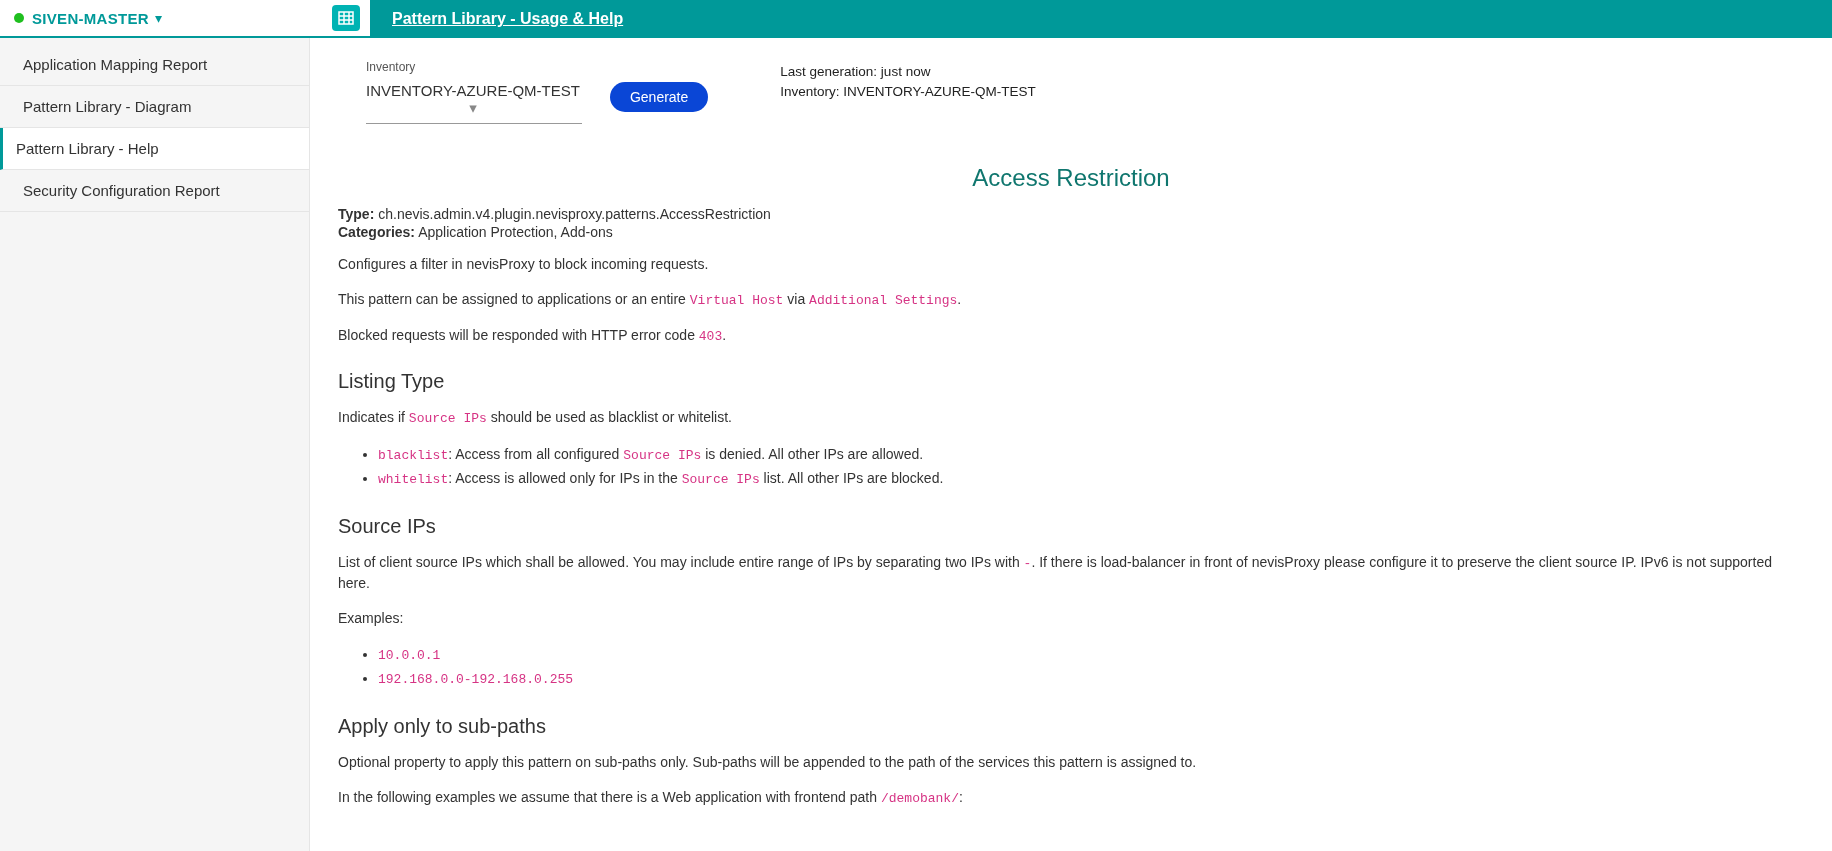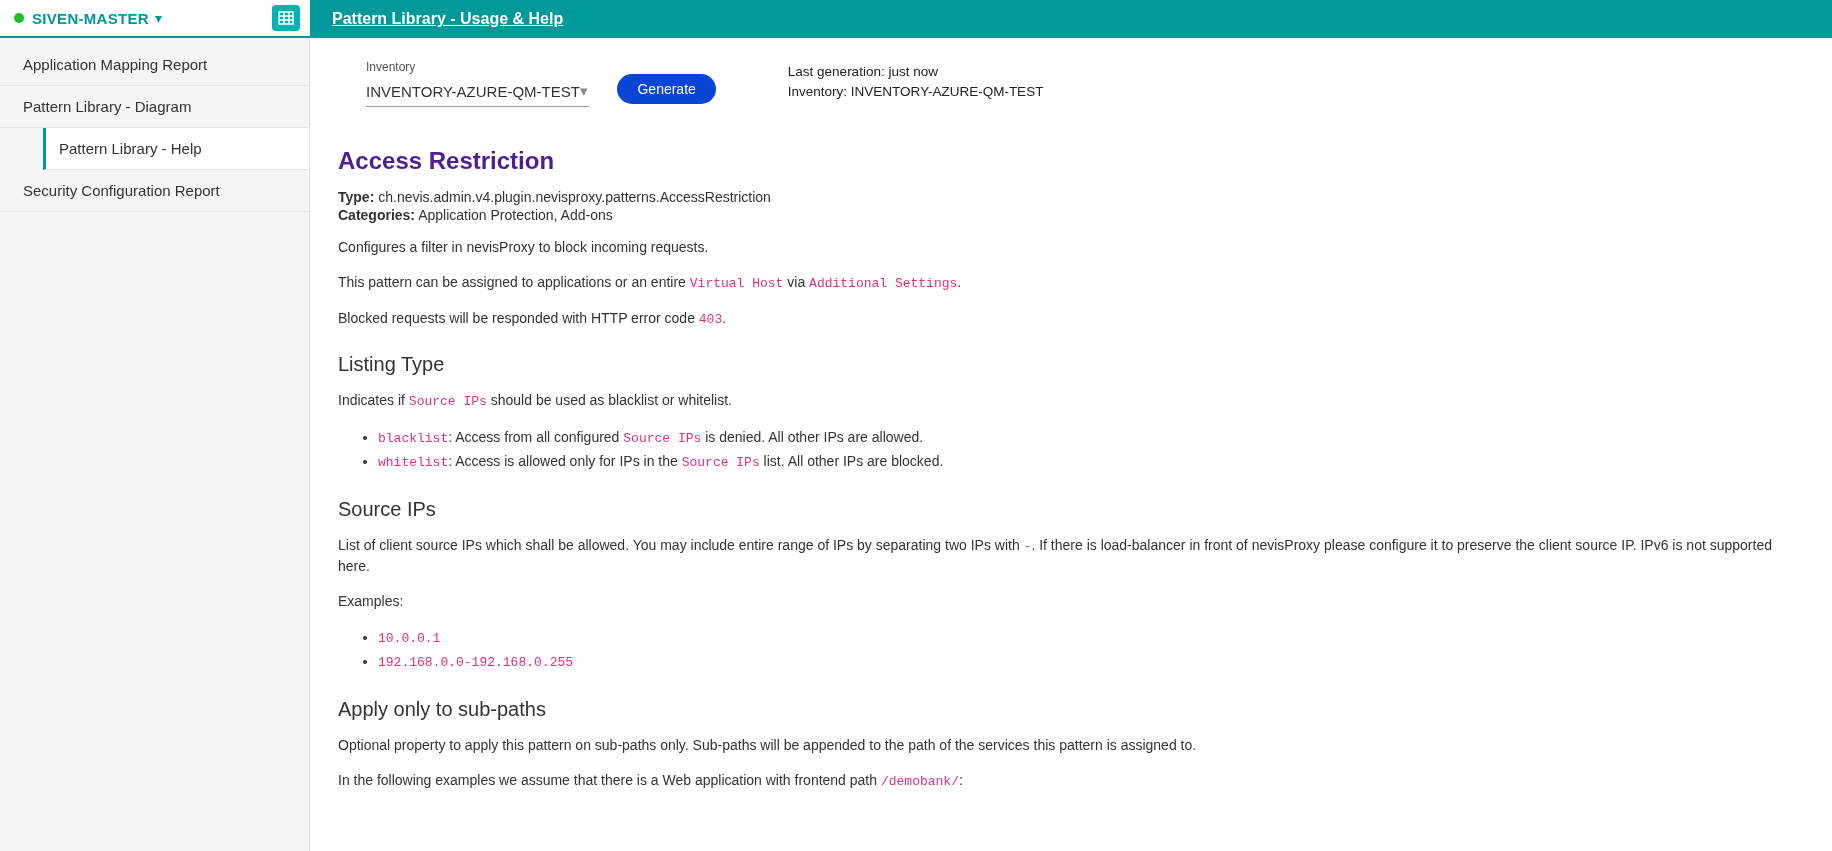--- a/index.html
+++ b/index.html
@@ -6,21 +6,21 @@
 body { font-family: "Segoe UI", Arial, sans-serif; font-size: 14px; color: #333; background: #fff; }
 
 .topbar {
   display: flex;
   height: 38px;
   background: #009999;
   color: #fff;
   align-items: center;
 }
 .topbar-left {
-  width: 310px;
+  width: 370px;
   background: #fff;
   height: 38px;
   display: flex;
   align-items: center;
   padding-left: 14px;
   border-bottom: 2px solid #009999;
   position: relative;
 }
 .project-dot {
   width: 10px; height: 10px; border-radius: 50%; background: #1fbf1f; margin-right: 8px;
@@ -61,21 +61,20 @@
   padding: 12px 23px;
   color: #333;
   font-size: 15px;
   border-bottom: 1px solid #e5e5e5;
   cursor: pointer;
 }
 .side-item.active {
   background: #fff;
   border-left: 3px solid #009999;
   padding-left: 13px;
-  margin-left: 43px;
 }
 .side-item:last-child { border-bottom: 1px solid #e5e5e5; }
 
 .main {
   flex: 1;
   overflow-y: auto;
   padding: 22px 28px 40px 28px;
 }
 .controls-row {
   display: flex;
@@ -86,37 +85,38 @@
 }
 .inv-block { display: flex; flex-direction: column; }
 .inv-label { font-size: 12px; color: #555; margin-bottom: 4px; }
 .inv-select {
   display: flex; align-items: center; justify-content: space-between;
   min-width: 210px;
   border-bottom: 1px solid #999;
   padding: 4px 2px 6px 0;
   font-size: 15px;
   cursor: pointer;
+  flex-direction: column;
 }
 .inv-caret { color: #888; }
 .gen-btn {
   align-self: center;
   background: #0a46d6;
   color: #fff;
   border: none;
   border-radius: 18px;
   padding: 7px 20px;
   font-size: 14px;
   cursor: pointer;
   margin-top: 10px;
 }
 .status-block { margin-top: 2px; font-size: 13.5px; color: #222; }
 .status-block div { line-height: 1.5; margin-left: 44px; }
 
-h1.section { font-size: 24px; font-weight: 700; color: #4c1d95; margin: 0 0 14px 0; }
+h1.section { font-size: 24px; font-weight: 400; color: #0f766e; margin: 0 0 14px 0; text-align: center; }
 h2.section { font-size: 20px; font-weight: 400; color: #333; margin: 24px 0 10px 0; }
 .meta-line { margin: 2px 0; font-size: 14px; }
 .meta-line b { font-weight: 700; }
 p.body { margin: 14px 0; font-size: 14px; line-height: 1.5; }
 ul.body { margin: 0 0 10px 40px; font-size: 14px; line-height: 1.7; }
 code.inline { font-family: Consolas, "Courier New", monospace; color: #d63384; font-size: 13px; }
 
 .content-block { margin-left: 0; }
 </style>
 </head>

